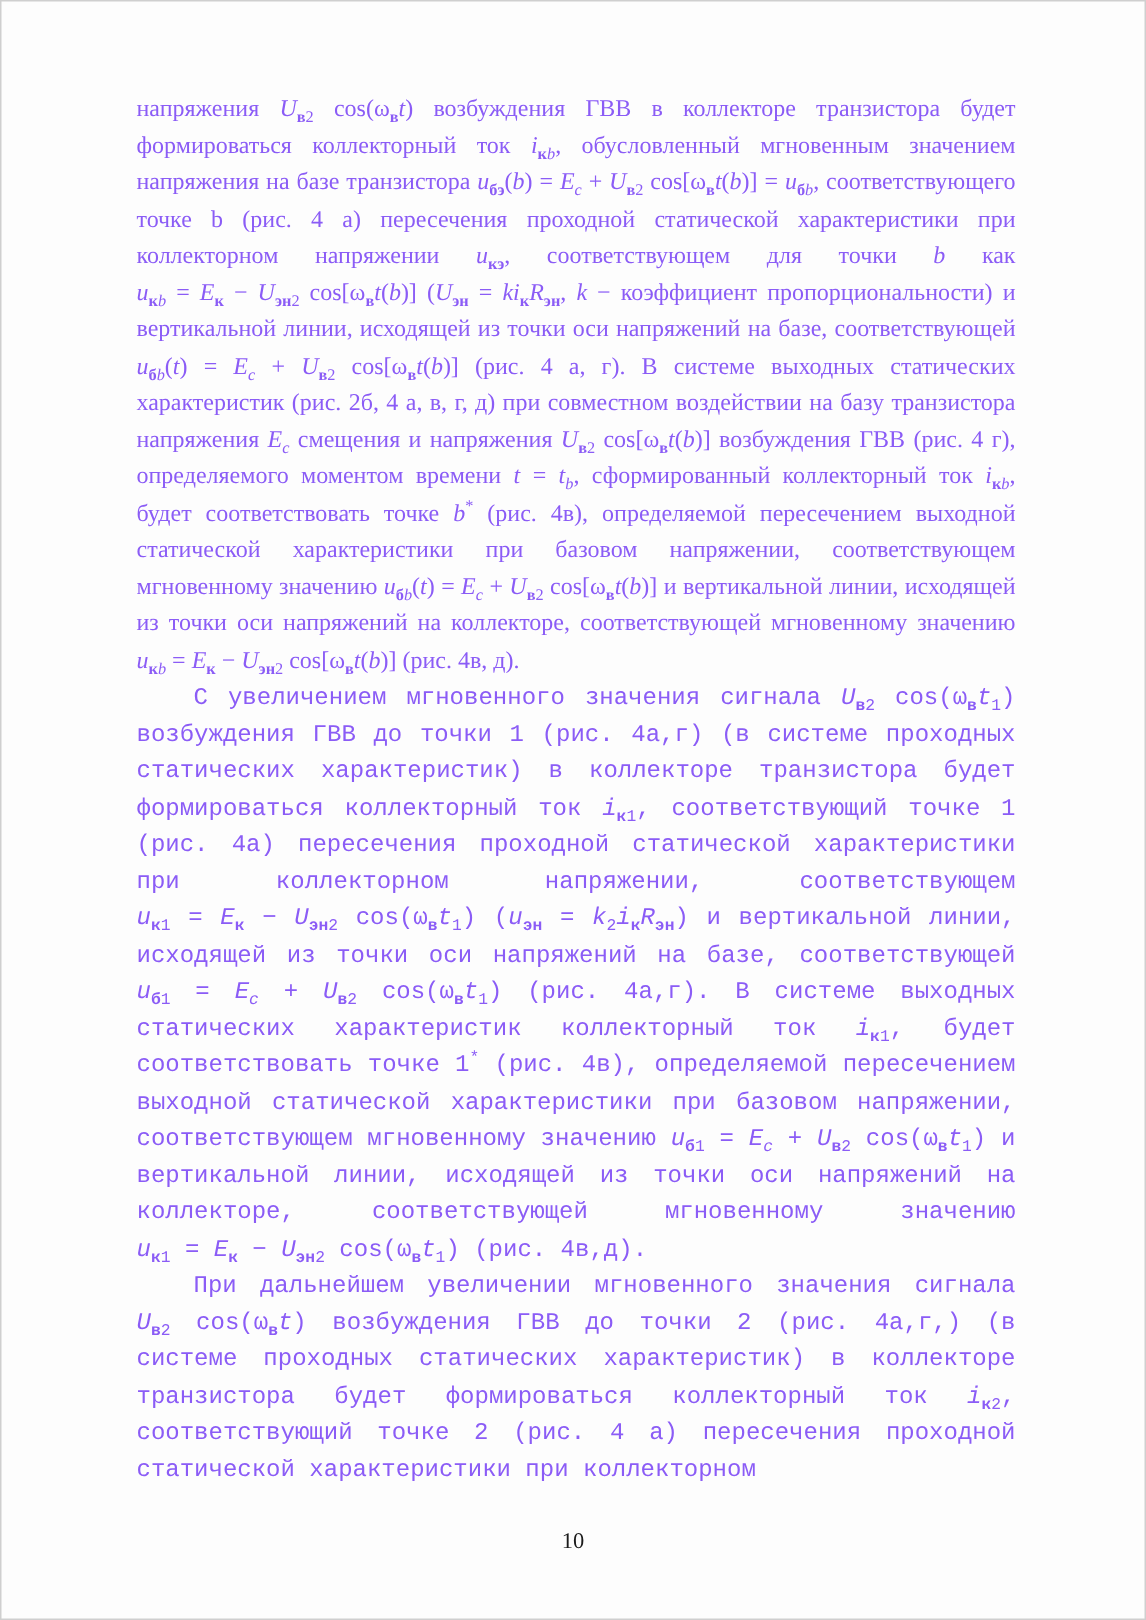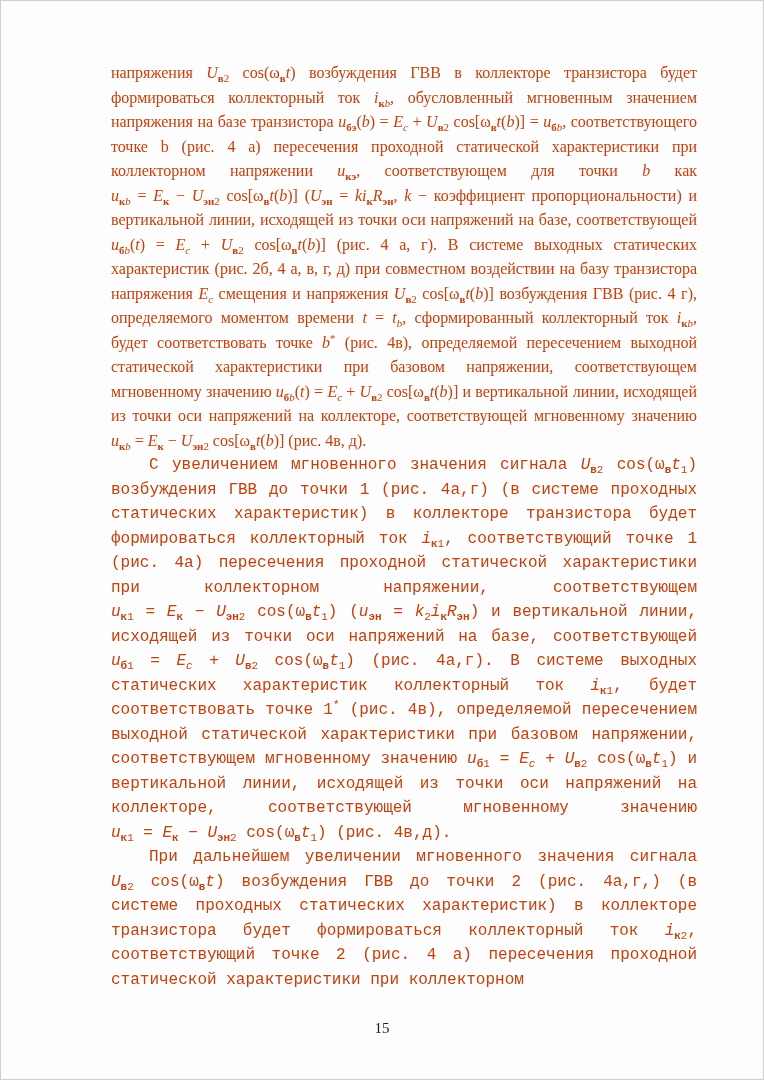--- a/index.html
+++ b/index.html
@@ -18,22 +18,21 @@
     overflow: hidden;
   }
   .text-body {
     position: absolute;
     top: 60px;
     left: 90px;
     width: 586px;
     font-family: "Liberation Serif", "DejaVu Serif", serif;
     font-size: 16px;
     line-height: 24.5px;
-    color: #c2410c;
-    margin-left: 20px;
+    color: #8b5cf6;
   }
   .text-body p.para {
     margin: 0;
     text-align: justify;
     text-justify: inter-word;
   }
   .text-body p.para.indent {
     text-indent: 38px;
     font-family: Liberation Mono, monospace;
   }
@@ -67,15 +66,15 @@
 <body>
 
 <div class="page">
   <div class="text-body">
 
   <p class="para">напряжения <span class="f"><i>U</i><sub><b>в</b>2</sub> cos(ω<sub><b>в</b></sub><i>t</i>)</span> возбуждения ГВВ в коллекторе транзистора будет формироваться коллекторный ток <span class="f"><i>i</i><sub><b>к</b><i>b</i></sub></span>, обусловленный мгновенным значением напряжения на базе транзистора <span class="f"><i>u</i><sub><b>бэ</b></sub>(<i>b</i>) = <i>E</i><sub><i>c</i></sub> + <i>U</i><sub><b>в</b>2</sub> cos[ω<sub><b>в</b></sub><i>t</i>(<i>b</i>)] = <i>u</i><sub><b>б</b><i>b</i></sub></span>, соответствующего точке b (рис. 4 а) пересечения проходной статической характеристики при коллекторном напряжении <span class="f"><i>u</i><sub><b>кэ</b></sub></span>, соответствующем для точки <i>b</i> как <span class="f"><i>u</i><sub><b>к</b><i>b</i></sub> = <i>E</i><sub><b>к</b></sub> − <i>U</i><sub><b>эн</b>2</sub> cos[ω<sub><b>в</b></sub><i>t</i>(<i>b</i>)]</span> <span class="f">(<i>U</i><sub><b>эн</b></sub> = <i>ki</i><sub><b>к</b></sub><i>R</i><sub><b>эн</b></sub></span>, <span class="f"><i>k</i></span> − коэффициент пропорциональности) и вертикальной линии, исходящей из точки оси напряжений на базе, соответствующей <span class="f"><i>u</i><sub><b>б</b><i>b</i></sub>(<i>t</i>) = <i>E</i><sub><i>c</i></sub> + <i>U</i><sub><b>в</b>2</sub> cos[ω<sub><b>в</b></sub><i>t</i>(<i>b</i>)]</span> (рис. 4 а, г). В системе выходных статических характеристик (рис. 2б, 4 а, в, г, д) при совместном воздействии на базу транзистора напряжения <span class="f"><i>E</i><sub><i>c</i></sub></span> смещения и напряжения <span class="f"><i>U</i><sub><b>в</b>2</sub> cos[ω<sub><b>в</b></sub><i>t</i>(<i>b</i>)]</span> возбуждения ГВВ (рис. 4 г), определяемого моментом времени <span class="f"><i>t</i> = <i>t</i><sub><i>b</i></sub></span>, сформированный коллекторный ток <span class="f"><i>i</i><sub><b>к</b><i>b</i></sub></span>, будет соответствовать точке <span class="f"><i>b</i><sup>*</sup></span> (рис. 4в), определяемой пересечением выходной статической характеристики при базовом напряжении, соответствующем мгновенному значению <span class="f"><i>u</i><sub><b>б</b><i>b</i></sub>(<i>t</i>) = <i>E</i><sub><i>c</i></sub> + <i>U</i><sub><b>в</b>2</sub> cos[ω<sub><b>в</b></sub><i>t</i>(<i>b</i>)]</span> и вертикальной линии, исходящей из точки оси напряжений на коллекторе, соответствующей мгновенному значению <span class="f"><i>u</i><sub><b>к</b><i>b</i></sub> = <i>E</i><sub><b>к</b></sub> − <i>U</i><sub><b>эн</b>2</sub> cos[ω<sub><b>в</b></sub><i>t</i>(<i>b</i>)]</span> (рис. 4в, д).</p>
       <p class="para indent">С увеличением мгновенного значения сигнала <span class="f"><i>U</i><sub><b>в</b>2</sub> cos(ω<sub><b>в</b></sub><i>t</i><sub>1</sub>)</span> возбуждения ГВВ до точки 1 (рис. 4а,г) (в системе проходных статических характеристик) в коллекторе транзистора будет формироваться коллекторный ток <span class="f"><i>i</i><sub><b>к</b>1</sub></span>, соответствующий точке 1 (рис. 4а) пересечения проходной статической характеристики при коллекторном напряжении, соответствующем <span class="f"><i>u</i><sub><b>к</b>1</sub> = <i>E</i><sub><b>к</b></sub> − <i>U</i><sub><b>эн</b>2</sub> cos(ω<sub><b>в</b></sub><i>t</i><sub>1</sub>)</span> <span class="f">(<i>u</i><sub><b>эн</b></sub> = <i>k</i><sub>2</sub><i>i</i><sub><b>к</b></sub><i>R</i><sub><b>эн</b></sub>)</span> и вертикальной линии, исходящей из точки оси напряжений на базе, соответствующей <span class="f"><i>u</i><sub><b>б</b>1</sub> = <i>E</i><sub><i>c</i></sub> + <i>U</i><sub><b>в</b>2</sub> cos(ω<sub><b>в</b></sub><i>t</i><sub>1</sub>)</span> (рис. 4а,г). В системе выходных статических характеристик коллекторный ток <span class="f"><i>i</i><sub><b>к</b>1</sub></span>, будет соответствовать точке <span class="f">1<sup>*</sup></span> (рис. 4в), определяемой пересечением выходной статической характеристики при базовом напряжении, соответствующем мгновенному значению <span class="f"><i>u</i><sub><b>б</b>1</sub> = <i>E</i><sub><i>c</i></sub> + <i>U</i><sub><b>в</b>2</sub> cos(ω<sub><b>в</b></sub><i>t</i><sub>1</sub>)</span> и вертикальной линии, исходящей из точки оси напряжений на коллекторе, соответствующей мгновенному значению <span class="f"><i>u</i><sub><b>к</b>1</sub> = <i>E</i><sub><b>к</b></sub> − <i>U</i><sub><b>эн</b>2</sub> cos(ω<sub><b>в</b></sub><i>t</i><sub>1</sub>)</span> (рис. 4в,д).</p>
       <p class="para indent">При дальнейшем увеличении мгновенного значения сигнала <span class="f"><i>U</i><sub><b>в</b>2</sub> cos(ω<sub><b>в</b></sub><i>t</i>)</span> возбуждения ГВВ до точки 2 (рис. 4а,г,) (в системе проходных статических характеристик) в коллекторе транзистора будет формироваться коллекторный ток <span class="f"><i>i</i><sub><b>к</b>2</sub></span>, соответствующий точке 2 (рис. 4 а) пересечения проходной статической характеристики при коллекторном</p>
     </div>
   <div class="page-footer">
-    <span>15</span>
+    <span>10</span>
   </div>
 </div>
 
 </body></html>

